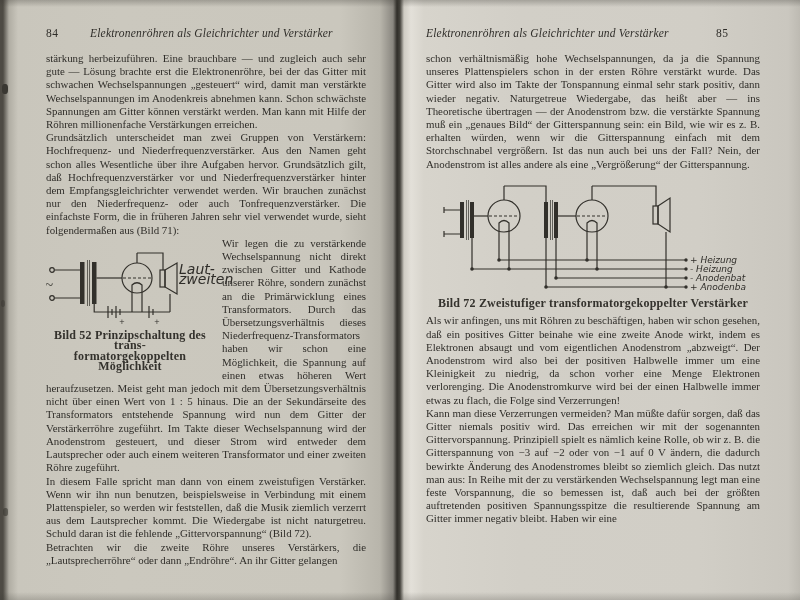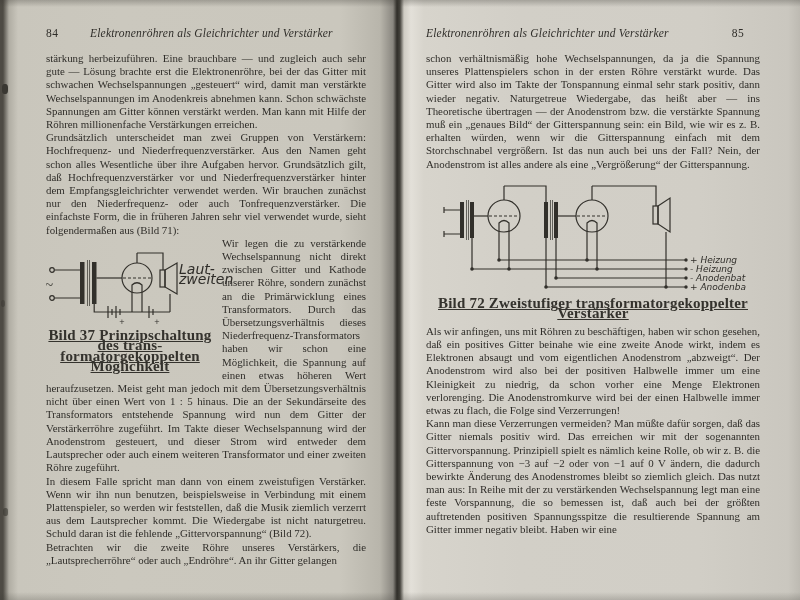--- a/index.html
+++ b/index.html
@@ -15,37 +15,37 @@
         #cfccc4 404px, #e3e0d9 411px, #d7d4cc 424px, #d2cfc7 520px, #d1cec6 700px,
         #cac7bf 788px, #bdbab2 800px);
   }
   .page-content{position:absolute;top:27px;}
   .pc-left{left:46px;width:320px;}
   .pc-right{left:426px;width:334px;}
   .hdr{display:flex;align-items:baseline;font-size:11.5px;margin-bottom:13px;}
   .hdr .num{font-style:normal;letter-spacing:.5px;}
   .hdr .title{flex:1;font-style:italic;letter-spacing:.2px;}
   .pc-left .hdr .num{width:44px;text-align:left;}
-  .pc-right .hdr .num{width:44px;text-align:center;}
+  .pc-right .hdr .num{width:44px;text-align:left;}
   .body p{
     margin:0;font-size:10.9px;line-height:13.2px;text-align:justify;
     text-justify:inter-word;hyphens:auto;-webkit-hyphens:auto;
   }
   .figbox71{
     float:left;width:168px;margin:3px 8px 1px 0;position:relative;
   }
   .figbox71 svg{display:block;}
   .spk-label{
     position:absolute;left:133px;top:24px;width:36px;
     font-family:"DejaVu Sans",sans-serif;font-style:italic;
     font-size:14px;line-height:10px;color:#2f2d29;
   }
   .caption{
-    font-size:15px;font-weight:bold;text-align:center;line-height:10.5px;
-    letter-spacing:.2px;margin-top:4px;color:#34322d;text-decoration:underline;
+    font-size:12px;font-weight:bold;text-align:center;line-height:10.5px;
+    letter-spacing:.2px;margin-top:4px;color:#34322d;
   }
   .fig72wrap{margin:5px 0 4px 14px;text-decoration:underline;}
   .fig72wrap svg{display:block;}
   .cap72{margin:2px 0 6px 0;}
   .ink{stroke:#32302b;fill:none;stroke-width:1.2;}
   .ink-thin{stroke:#32302b;fill:none;stroke-width:.7;}
   .ink-fill{fill:#32302b;stroke:none;}
   .dash{stroke-dasharray:3,2;}
   .figtext{font-family:"DejaVu Sans",sans-serif;font-style:italic;fill:#2f2d29;}
   .speck{position:absolute;background:#3a3832;border-radius:40%;}
@@ -104,25 +104,25 @@
               <line class="ink" x1="74" y1="69" x2="74" y2="75" stroke-width="2.4"></line>
               <text class="figtext" x="73" y="84" font-size="7">+</text>
             </g>
             <g>
               <line class="ink" x1="103" y1="66" x2="103" y2="78"></line>
               <line class="ink" x1="107" y1="69" x2="107" y2="75" stroke-width="2.4"></line>
               <text class="figtext" x="108" y="84" font-size="7">+</text>
             </g>
           </svg>
           <span class="spk-label"><span>Laut-</span><br><span>zweiten</span></span>
-          <span class="caption" style="display:block"><span>Bild 37  Prinzipschaltung des trans-</span><br><span>formatorgekoppelten Möglichkeit</span></span>
+          <span class="caption" style="display:block"><span>Bild 52  Prinzipschaltung des trans-</span><br><span>formatorgekoppelten Möglichkeit</span></span>
         </span><span>Wir legen die zu verstärkende Wechselspannung nicht direkt zwischen Gitter und Kathode unserer Röhre, sondern zunächst an die Primärwicklung eines Transformators. Durch das Übersetzungsverhältnis dieses Niederfrequenz-Transformators haben wir schon eine Möglichkeit, die Spannung auf einen etwas höheren Wert heraufzusetzen. Meist geht man jedoch mit dem Übersetzungsverhältnis nicht über einen Wert von 1 : 5 hinaus. Die an der Sekundärseite des Transformators entstehende Spannung wird nun dem Gitter der Verstärkerröhre zugeführt. Im Takte dieser Wechselspannung wird der Anodenstrom gesteuert, und dieser Strom wird entweder dem Lautsprecher oder auch einem weiteren Transformator und einer zweiten Röhre zugeführt.</span>
       </p>
       <p>In diesem Falle spricht man dann von einem zweistufigen Verstärker. Wenn wir ihn nun benutzen, beispielsweise in Verbindung mit einem Plattenspieler, so werden wir feststellen, daß die Musik ziemlich verzerrt aus dem Lautsprecher kommt. Die Wiedergabe ist nicht naturgetreu. Schuld daran ist die fehlende „Gittervorspannung“ (Bild 72).</p>
-      <p>Betrachten wir die zweite Röhre unseres Verstärkers, die „Lautsprecherröhre“ oder auch „Endröhre“. An ihr Gitter gelangen</p>
+      <p>Betrachten wir die zweite Röhre unseres Verstärkers, die „Lautsprecherröhre“ oder dann „Endröhre“. An ihr Gitter gelangen</p>
     </div>
   </div>
 
   <div class="page-content pc-right">
     <div class="hdr">
       <span class="title">Elektronenröhren als Gleichrichter und Verstärker</span>
       <span class="num">85</span>
     </div>
     <div class="body">
       <p>schon verhältnismäßig hohe Wechselspannungen, da ja die Spannung unseres Plattenspielers schon in der ersten Röhre verstärkt wurde. Das Gitter wird also im Takte der Tonspannung einmal sehr stark positiv, dann wieder negativ. Naturgetreue Wiedergabe, das heißt aber — ins Theoretische übertragen — der Anodenstrom bzw. die verstärkte Spannung muß ein „genaues Bild“ der Gitterspannung sein: ein Bild, wie wir es z. B. erhalten würden, wenn wir die Gitterspannung einfach mit dem Storchschnabel vergrößern. Ist das nun auch bei uns der Fall? Nein, der Anodenstrom ist alles andere als eine „Vergrößerung“ der Gitterspannung.</p>

